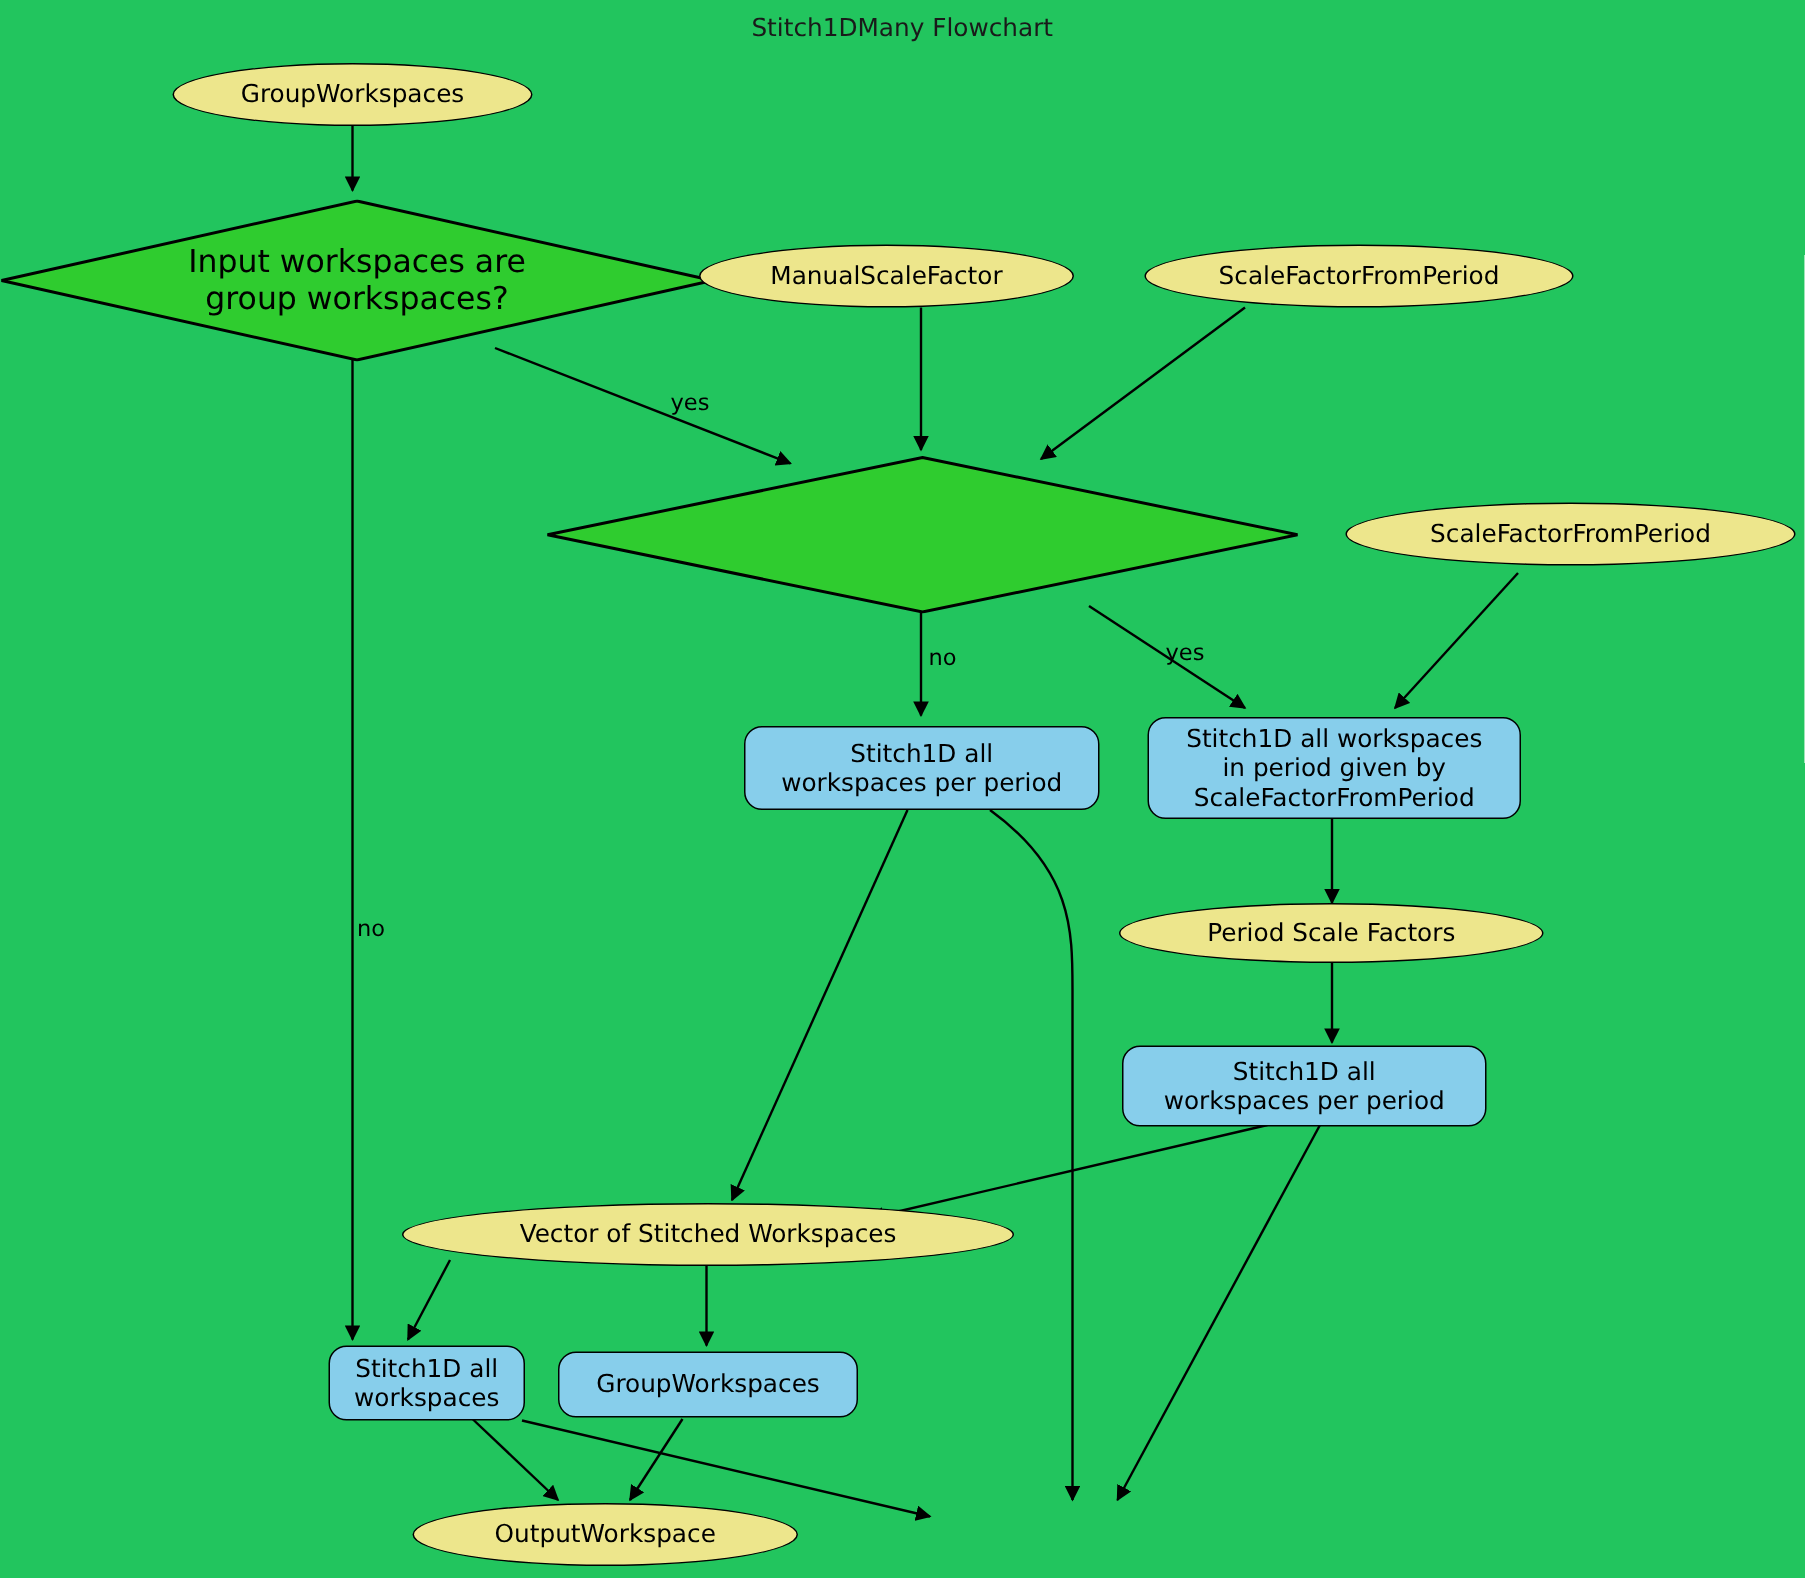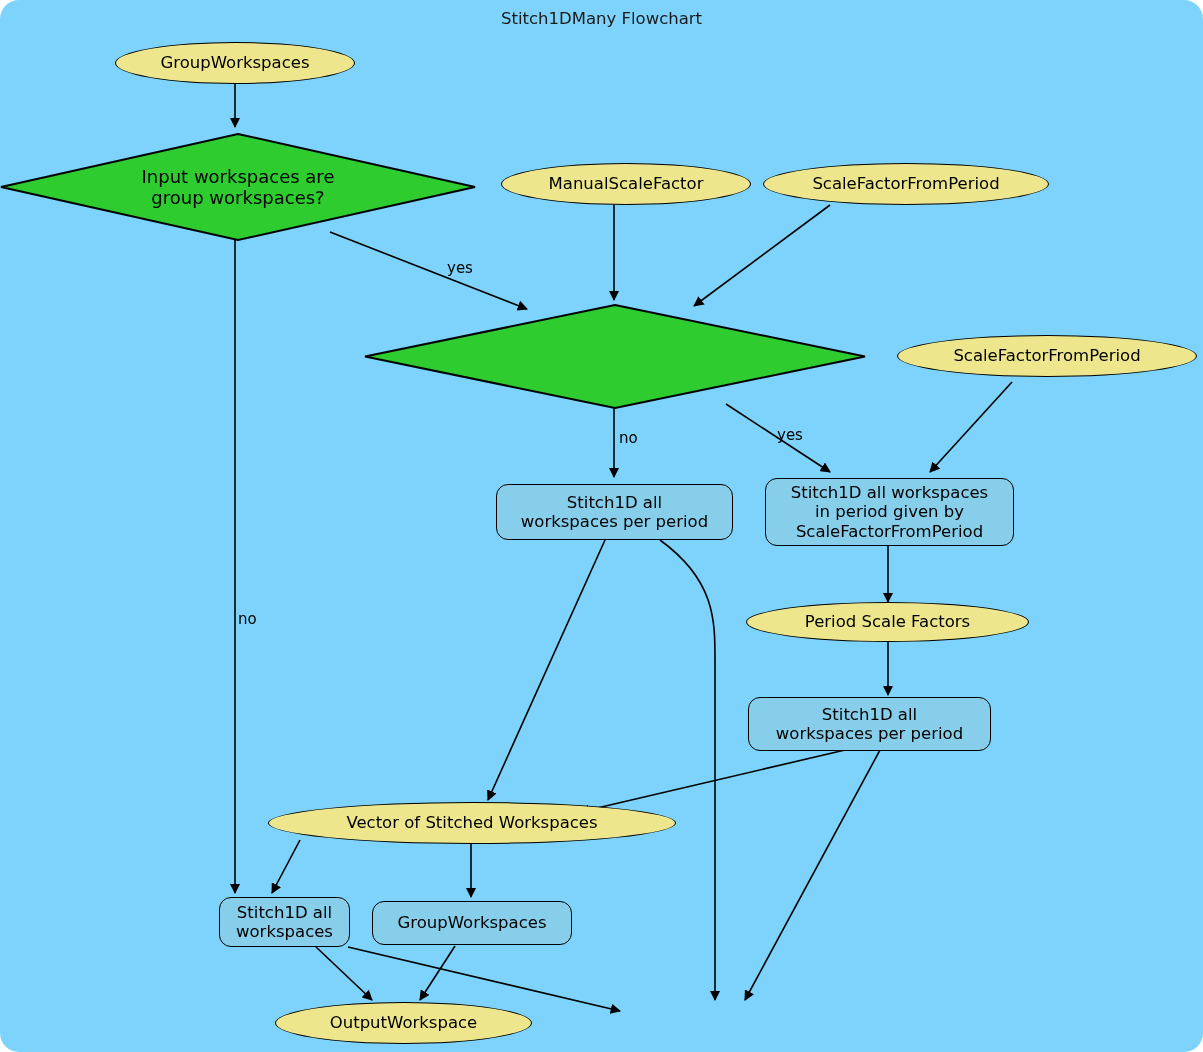--- a/index.html
+++ b/index.html
@@ -4,24 +4,23 @@
 <style>
   html, body {
     margin: 0;
     padding: 0;
     background: #ffffff;
   }
   #canvas {
     position: relative;
     width: 1203px;
     height: 1052px;
-    background: #7dd3fc;
+    background: #22c55e;
     font-family: "DejaVu Sans", sans-serif;
     overflow: hidden;
-    border-radius: 19px;
   }
   #edges {
     position: absolute;
     left: 0;
     top: 0;
     width: 1203px;
     height: 1052px;
     pointer-events: none;
   }
   .node {
@@ -42,21 +41,21 @@
     font-size: 16.5px;
   }
   .node.box {
     border: 1.4px solid #000000;
     border-radius: 12px;
     background: #87ceeb;
     font-size: 16.5px;
     padding: 2px 6px;
   }
   .node.diamond {
-    font-size: 18px;
+    font-size: 21px;
     background: transparent;
     border: none;
   }
   .diamond-shape {
     position: absolute;
     left: 0;
     top: 0;
     width: 100%;
     height: 100%;
   }
@@ -142,21 +141,21 @@
   </div>
 
   <div class="node diamond" style="left:0px; top:133px; width:476px; height:108px;">
     <svg class="diamond-shape" viewBox="0 0 476 108" preserveAspectRatio="none">
       <polygon points="238,1 475,54 238,107 1,54" fill="#2fcc2f" stroke="#000000" stroke-width="2"></polygon>
     </svg>
     <span class="diamond-label">Input workspaces are
 group workspaces?</span>
   </div>
 
-  <div class="node ellipse" style="left:501px; top:163px; width:250px; height:42px;text-align:right;">
+  <div class="node ellipse" style="left:466px; top:163px; width:250px; height:42px;text-align:right;">
     <span>ManualScaleFactor</span>
   </div>
 
   <div class="node ellipse" style="left:763px; top:163px; width:286px; height:42px;">
     <span>ScaleFactorFromPeriod</span>
   </div>
 
   <div class="node diamond" style="left:364px; top:304px; width:502px; height:105px;">
     <svg class="diamond-shape" viewBox="0 0 502 105" preserveAspectRatio="none">
       <polygon points="251,1 501,52.5 251,104 1,52.5" fill="#2fcc2f" stroke="#000000" stroke-width="2"></polygon>

